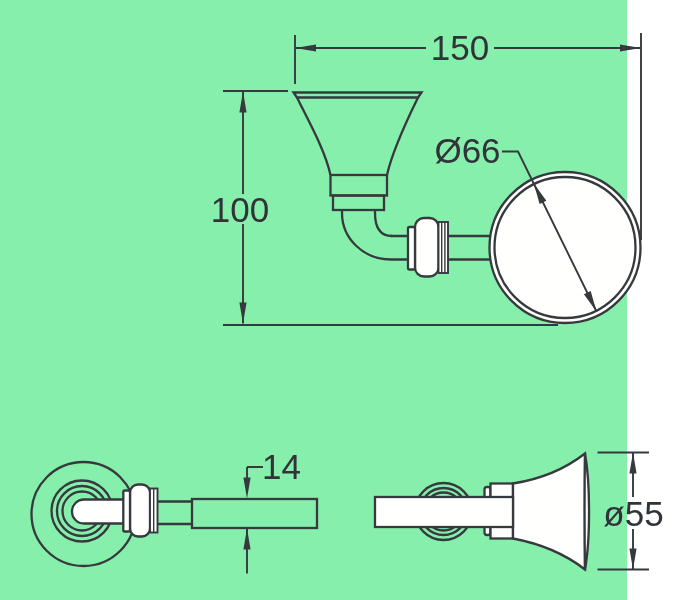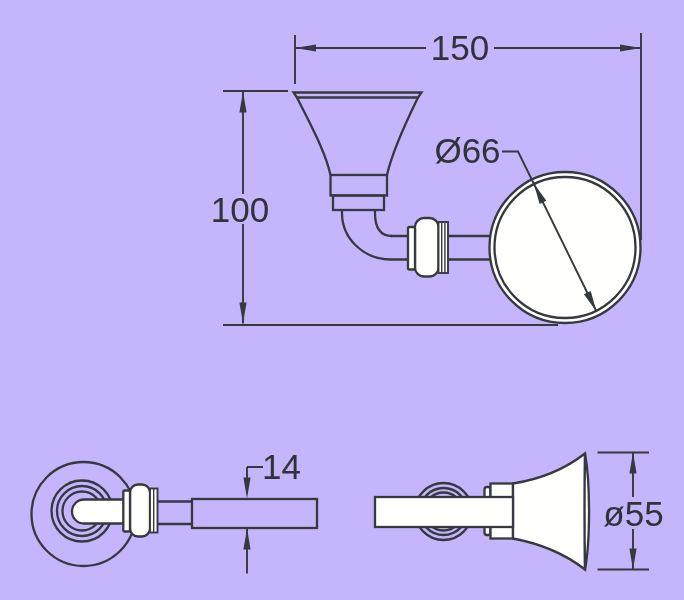--- a/index.html
+++ b/index.html
@@ -1,16 +1,16 @@
 <!DOCTYPE html>
 <html style="--line: #36393d;"><head>
 <meta charset="utf-8">
 <style>
   html,body{margin:0;padding:0;background:#fff;}
-  .drawing-wrap{width:684px;height:600px;background:#c4b5fd;}
+  .drawing-wrap{width:627px;height:600px;background:#86efac;}
   svg{display:block;}
   .obj{fill:none;stroke:var(--line,#36393d);stroke-width:2.3;}
   .objf{fill:#fffffe;stroke:var(--line,#36393d);stroke-width:2.3;}
   .dim{fill:none;stroke:var(--line,#36393d);stroke-width:1.9;}
   .ah{fill:var(--line,#36393d);stroke:none;}
   .dtext{font-family:"Liberation Sans",sans-serif;font-size:35px;fill:#303337;}
 </style>
 </head>
 <body>
 

